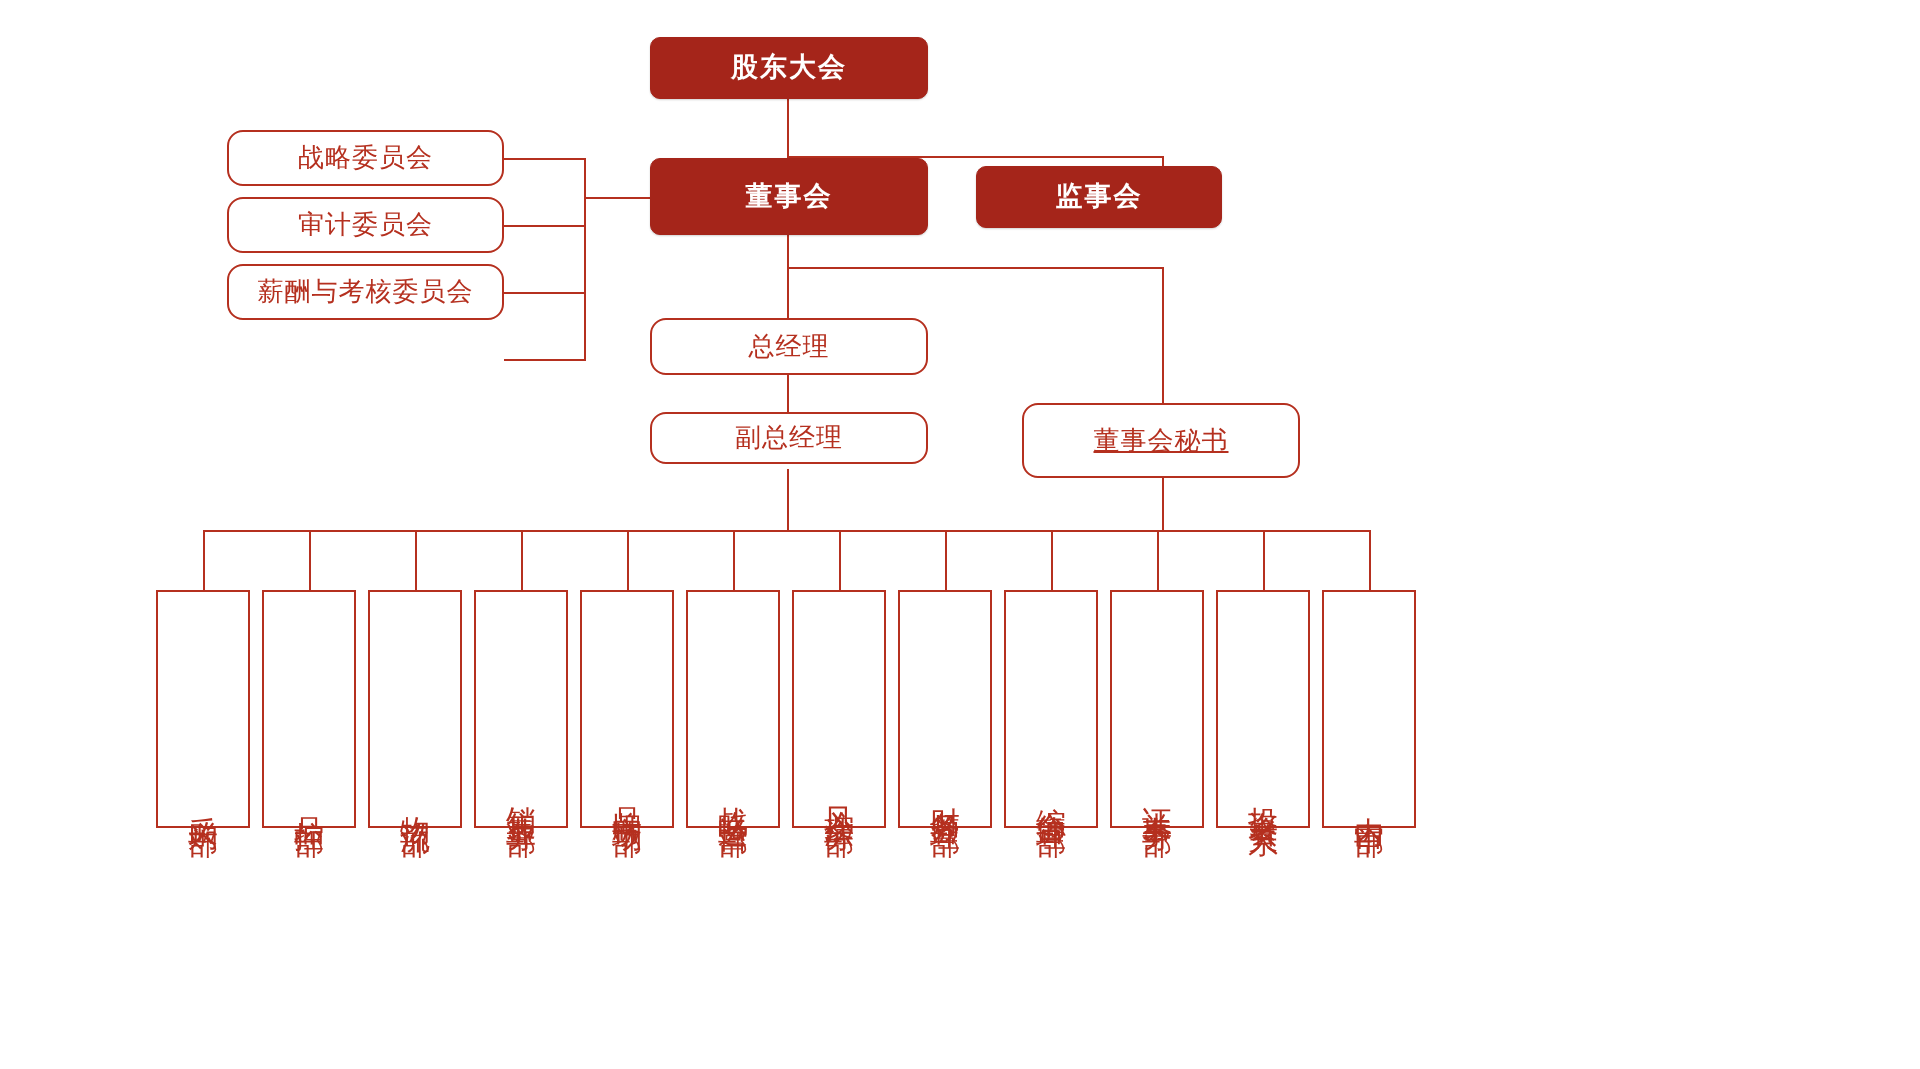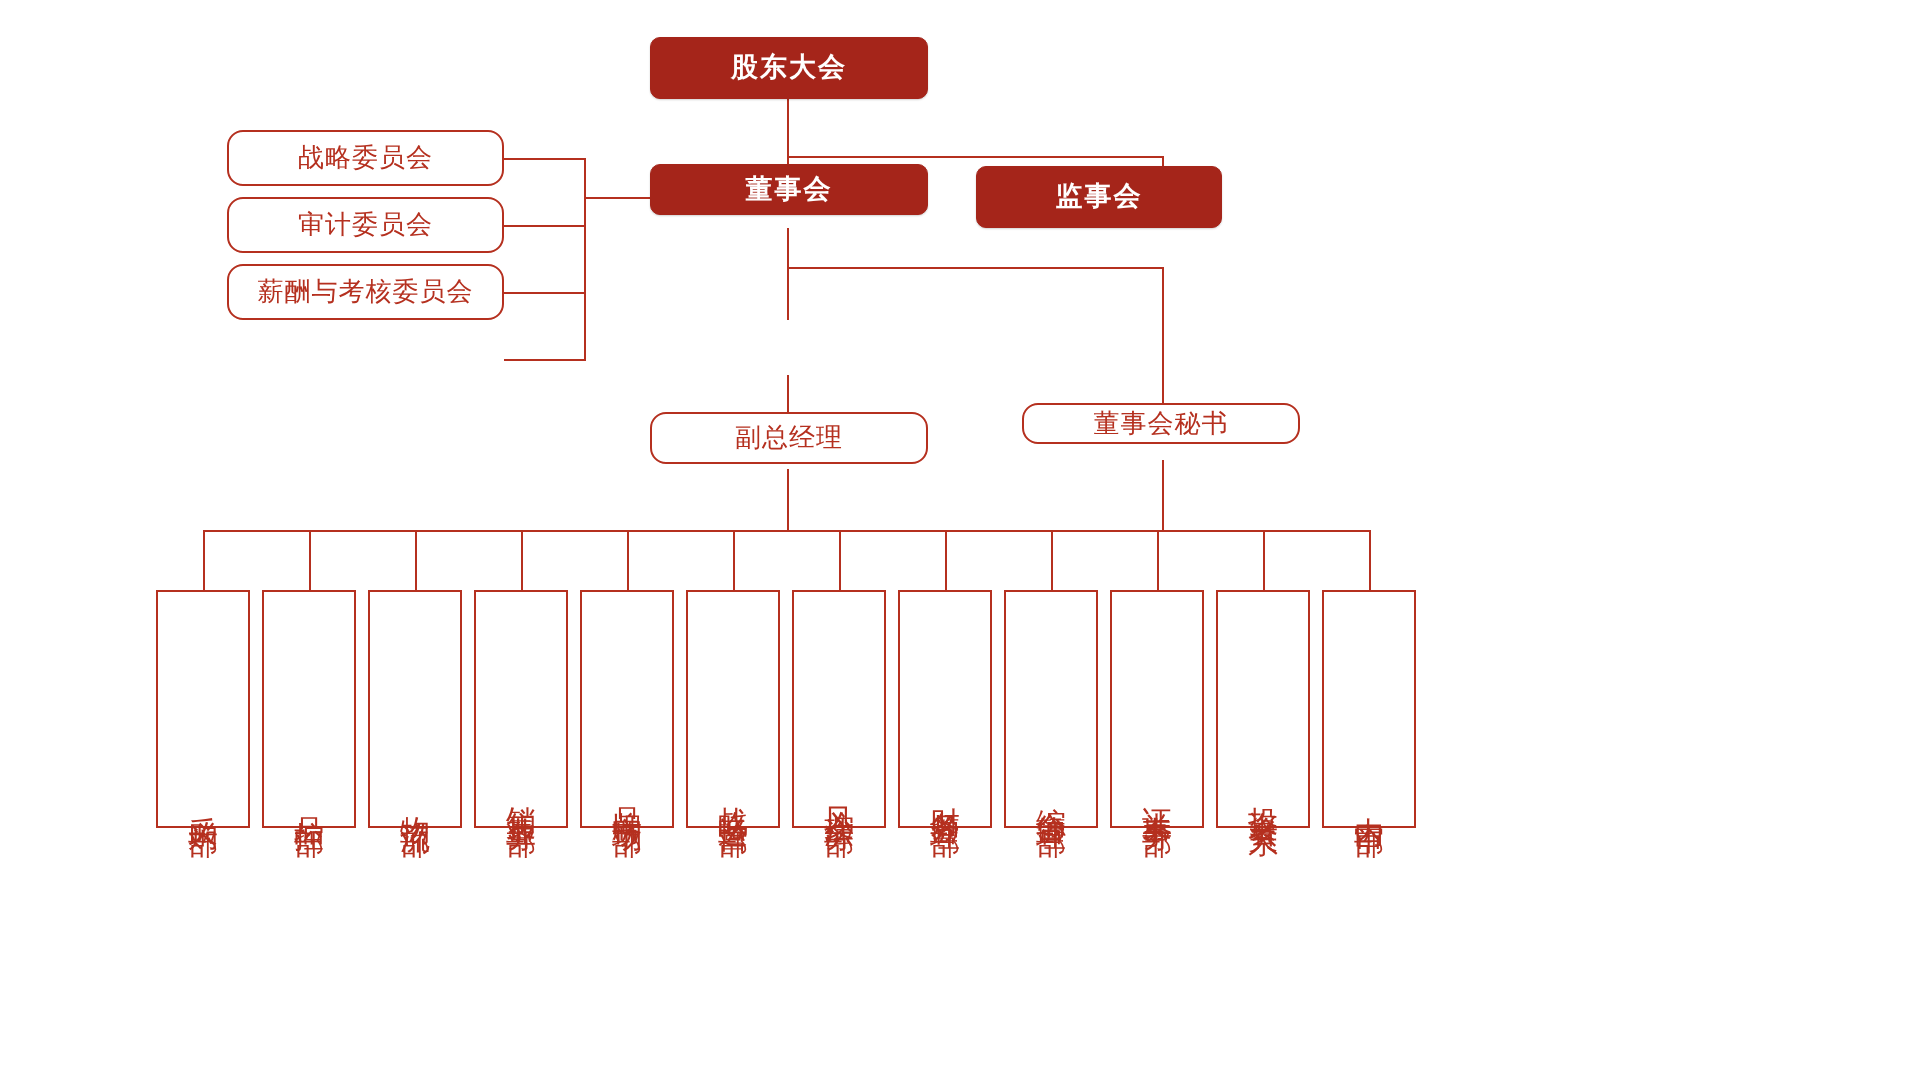--- a/index.html
+++ b/index.html
@@ -102,47 +102,50 @@
   <div class="ln lnv" style="left:945px;top:530px;height:60px;"></div>
   <div class="ln lnv" style="left:1051px;top:530px;height:60px;"></div>
   <div class="ln lnv" style="left:1157px;top:530px;height:60px;"></div>
   <div class="ln lnv" style="left:1263px;top:530px;height:60px;"></div>
   <div class="ln lnv" style="left:1369px;top:530px;height:60px;"></div>
 
   <div class="box filled" style="left:650px;top:37px;width:278px;height:62px;">
     <span>股东大会</span>
   </div>
 
-  <div class="box filled" style="left:650px;top:164px;width:278px;height:51px;text-align:center;">
+  <div class="box filled" style="left:650px;top:158px;width:278px;height:77px;text-align:center;">
     <span>董事会</span>
   </div>
 
   <div class="box filled" style="left:976px;top:166px;width:246px;height:62px;">
     <span>监事会</span>
   </div>
 
   <div class="box outline" style="left:227px;top:130px;width:277px;height:56px;">
     <span>战略委员会</span>
   </div>
 
   <div class="box outline" style="left:227px;top:264px;width:277px;height:56px;">
     <span>薪酬与考核委员会</span>
   </div>
 
   <div class="box outline" style="left:227px;top:197px;width:277px;height:56px;">
     <span>审计委员会</span>
   </div>
 
 
+  <div class="box outline" style="left:650px;top:318px;width:278px;height:57px;">
+    <span>总经理</span>
+  </div>
 
   <div class="box outline" style="left:650px;top:412px;width:278px;height:52px;">
     <span>副总经理</span>
   </div>
 
-  <div class="box outline" style="left:1022px;top:403px;width:278px;height:41px;">
+  <div class="box outline" style="left:1022px;top:403px;width:278px;height:75px;text-decoration:underline;">
     <span>董事会秘书</span>
   </div>
 
   <div class="box dept" style="left:156px;top:590px;width:94px;height:238px;">
     <span class="vtext">采购部</span>
   </div>
 
   <div class="box dept" style="left:262px;top:590px;width:94px;height:238px;">
     <span class="vtext">品控部</span>
   </div>

